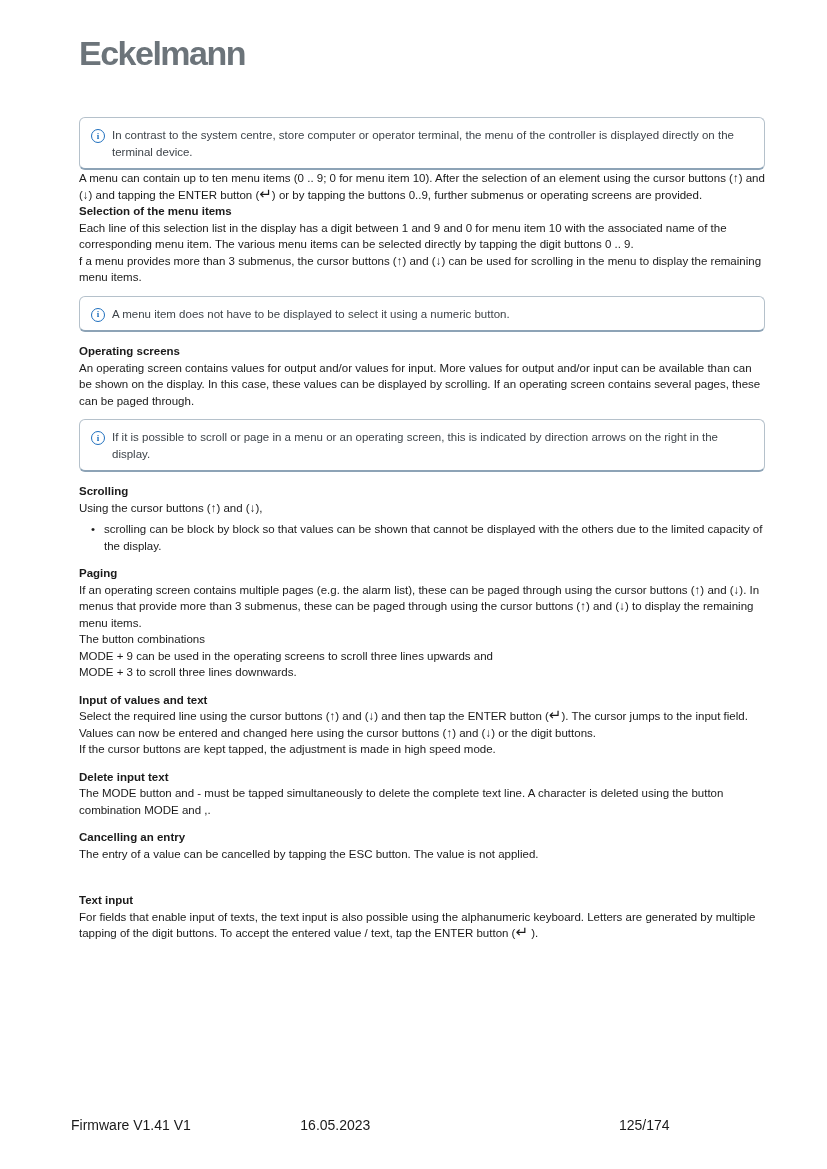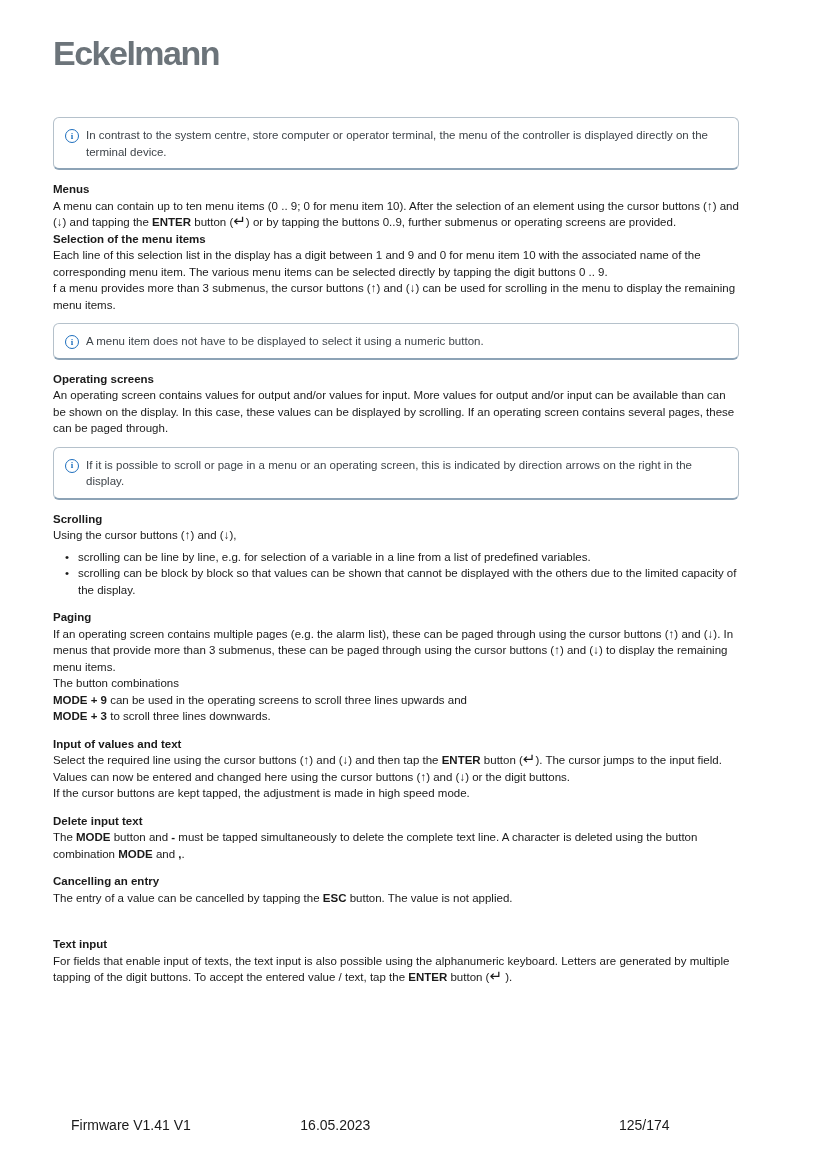--- a/index.html
+++ b/index.html
@@ -1,36 +1,36 @@
 <!DOCTYPE html>
 <html><head>
 <meta charset="utf-8">
 <style>
   html,body{margin:0;padding:0;}
   body{
     width:827px;height:1169px;background:#ffffff;position:relative;overflow:hidden;
     font-family:"Liberation Sans","DejaVu Sans",sans-serif;color:#1a1a1a;
   }
-  .main{position:absolute;left:53px;top:0;width:686px;}
+  .main{position:absolute;left:79px;top:0;width:686px;}
   .logo{margin-top:36px;font-size:34px;font-weight:bold;color:#6c747a;letter-spacing:-1.5px;line-height:1;}
   .infobox{
     position:relative;border:1px solid #b5c1cb;border-bottom:2px solid #8da3b6;border-radius:6px;
     padding:9px 14px 8px 32px;font-size:11.5px;line-height:16.5px;color:#3e444a;box-sizing:border-box;
   }
   .infobox .icon{
     position:absolute;left:11px;top:11px;width:12px;height:12px;border:1.4px solid #1e6fbe;border-radius:50%;
     color:#1e6fbe;font-size:9px;font-weight:bold;display:flex;align-items:center;justify-content:center;line-height:1;
     font-family:"Liberation Serif","DejaVu Serif",serif;
   }
   .box1{margin-top:47px;}
   .boxm{margin:10px 0 10px 0;}
   .hd{font-size:11.5px;font-weight:bold;margin:11px 0 0 0;line-height:16.5px;}
   .hd.big-gap{margin-top:30px;}
   p{margin:0;font-size:11.5px;line-height:16.5px;}
-  .b{font-weight:bold;}
+  .b{font-weight:normal;}
   .enter{font-size:15px;line-height:0;}
   ul.bullets{list-style:none;margin:5px 0 3px 0;padding:0;font-size:11.5px;line-height:16.5px;}
   ul.bullets li{position:relative;padding-left:25px;}
   ul.bullets li::before{content:"\2022";position:absolute;left:12px;top:0;}
   .footer{position:absolute;left:71px;right:68px;top:1117px;display:flex;font-size:14px;color:#1a1a1a;}
   .footer span{flex:1;}
   .footer .c{}
   .footer .r{text-align:center;}
 </style>
 </head>
@@ -38,21 +38,20 @@
 
 <div class="main">
 
   <div class="logo">Eckelmann</div>
 
   <div class="infobox box1">
     <span class="icon">i</span>
     <span>In contrast to the system centre, store computer or operator terminal, the menu of the controller is displayed directly on the terminal device.</span>
   </div>
 
-  <div class="hd">Menus</div>
   <p><span>A menu can contain up to ten menu items (0 .. 9; 0 for menu item 10). After the selection of an element using the cursor buttons (↑) and (↓) and tapping the </span><span class="b">ENTER</span><span> button (</span><span class="enter">↵</span><span>) or by tapping the buttons 0..9, further submenus or operating screens are provided.</span></p>
 
   <div class="hd" style="margin-top:0;">Selection of the menu items</div>
   <p>Each line of this selection list in the display has a digit between 1 and 9 and 0 for menu item 10 with the associated name of the corresponding menu item. The various menu items can be selected directly by tapping the digit buttons 0 .. 9.</p>
   <p>f a menu provides more than 3 submenus, the cursor buttons (↑) and (↓) can be used for scrolling in the menu to display the remaining menu items.</p>
 
   <div class="infobox boxm">
     <span class="icon">i</span>
     <span>A menu item does not have to be displayed to select it using a numeric button.</span>
   </div>
@@ -61,21 +60,20 @@
   <p>An operating screen contains values for output and/or values for input. More values for output and/or input can be available than can be shown on the display. In this case, these values can be displayed by scrolling. If an operating screen contains several pages, these can be paged through.</p>
 
   <div class="infobox boxm">
     <span class="icon">i</span>
     <span>If it is possible to scroll or page in a menu or an operating screen, this is indicated by direction arrows on the right in the display.</span>
   </div>
 
   <div class="hd">Scrolling</div>
   <p>Using the cursor buttons (↑) and (↓),</p>
   <ul class="bullets">
-    <li>scrolling can be line by line, e.g. for selection of a variable in a line from a list of predefined variables.</li>
     <li>scrolling can be block by block so that values can be shown that cannot be displayed with the others due to the limited capacity of the display.</li>
   </ul>
 
   <div class="hd">Paging</div>
   <p>If an operating screen contains multiple pages (e.g. the alarm list), these can be paged through using the cursor buttons (↑) and (↓). In menus that provide more than 3 submenus, these can be paged through using the cursor buttons (↑) and (↓) to display the remaining menu items.</p>
   <p>The button combinations</p>
   <p><span class="b">MODE + 9</span><span> can be used in the operating screens to scroll three lines upwards and</span></p>
   <p><span class="b">MODE + 3</span><span> to scroll three lines downwards.</span></p>
 
   <div class="hd">Input of values and text</div>

